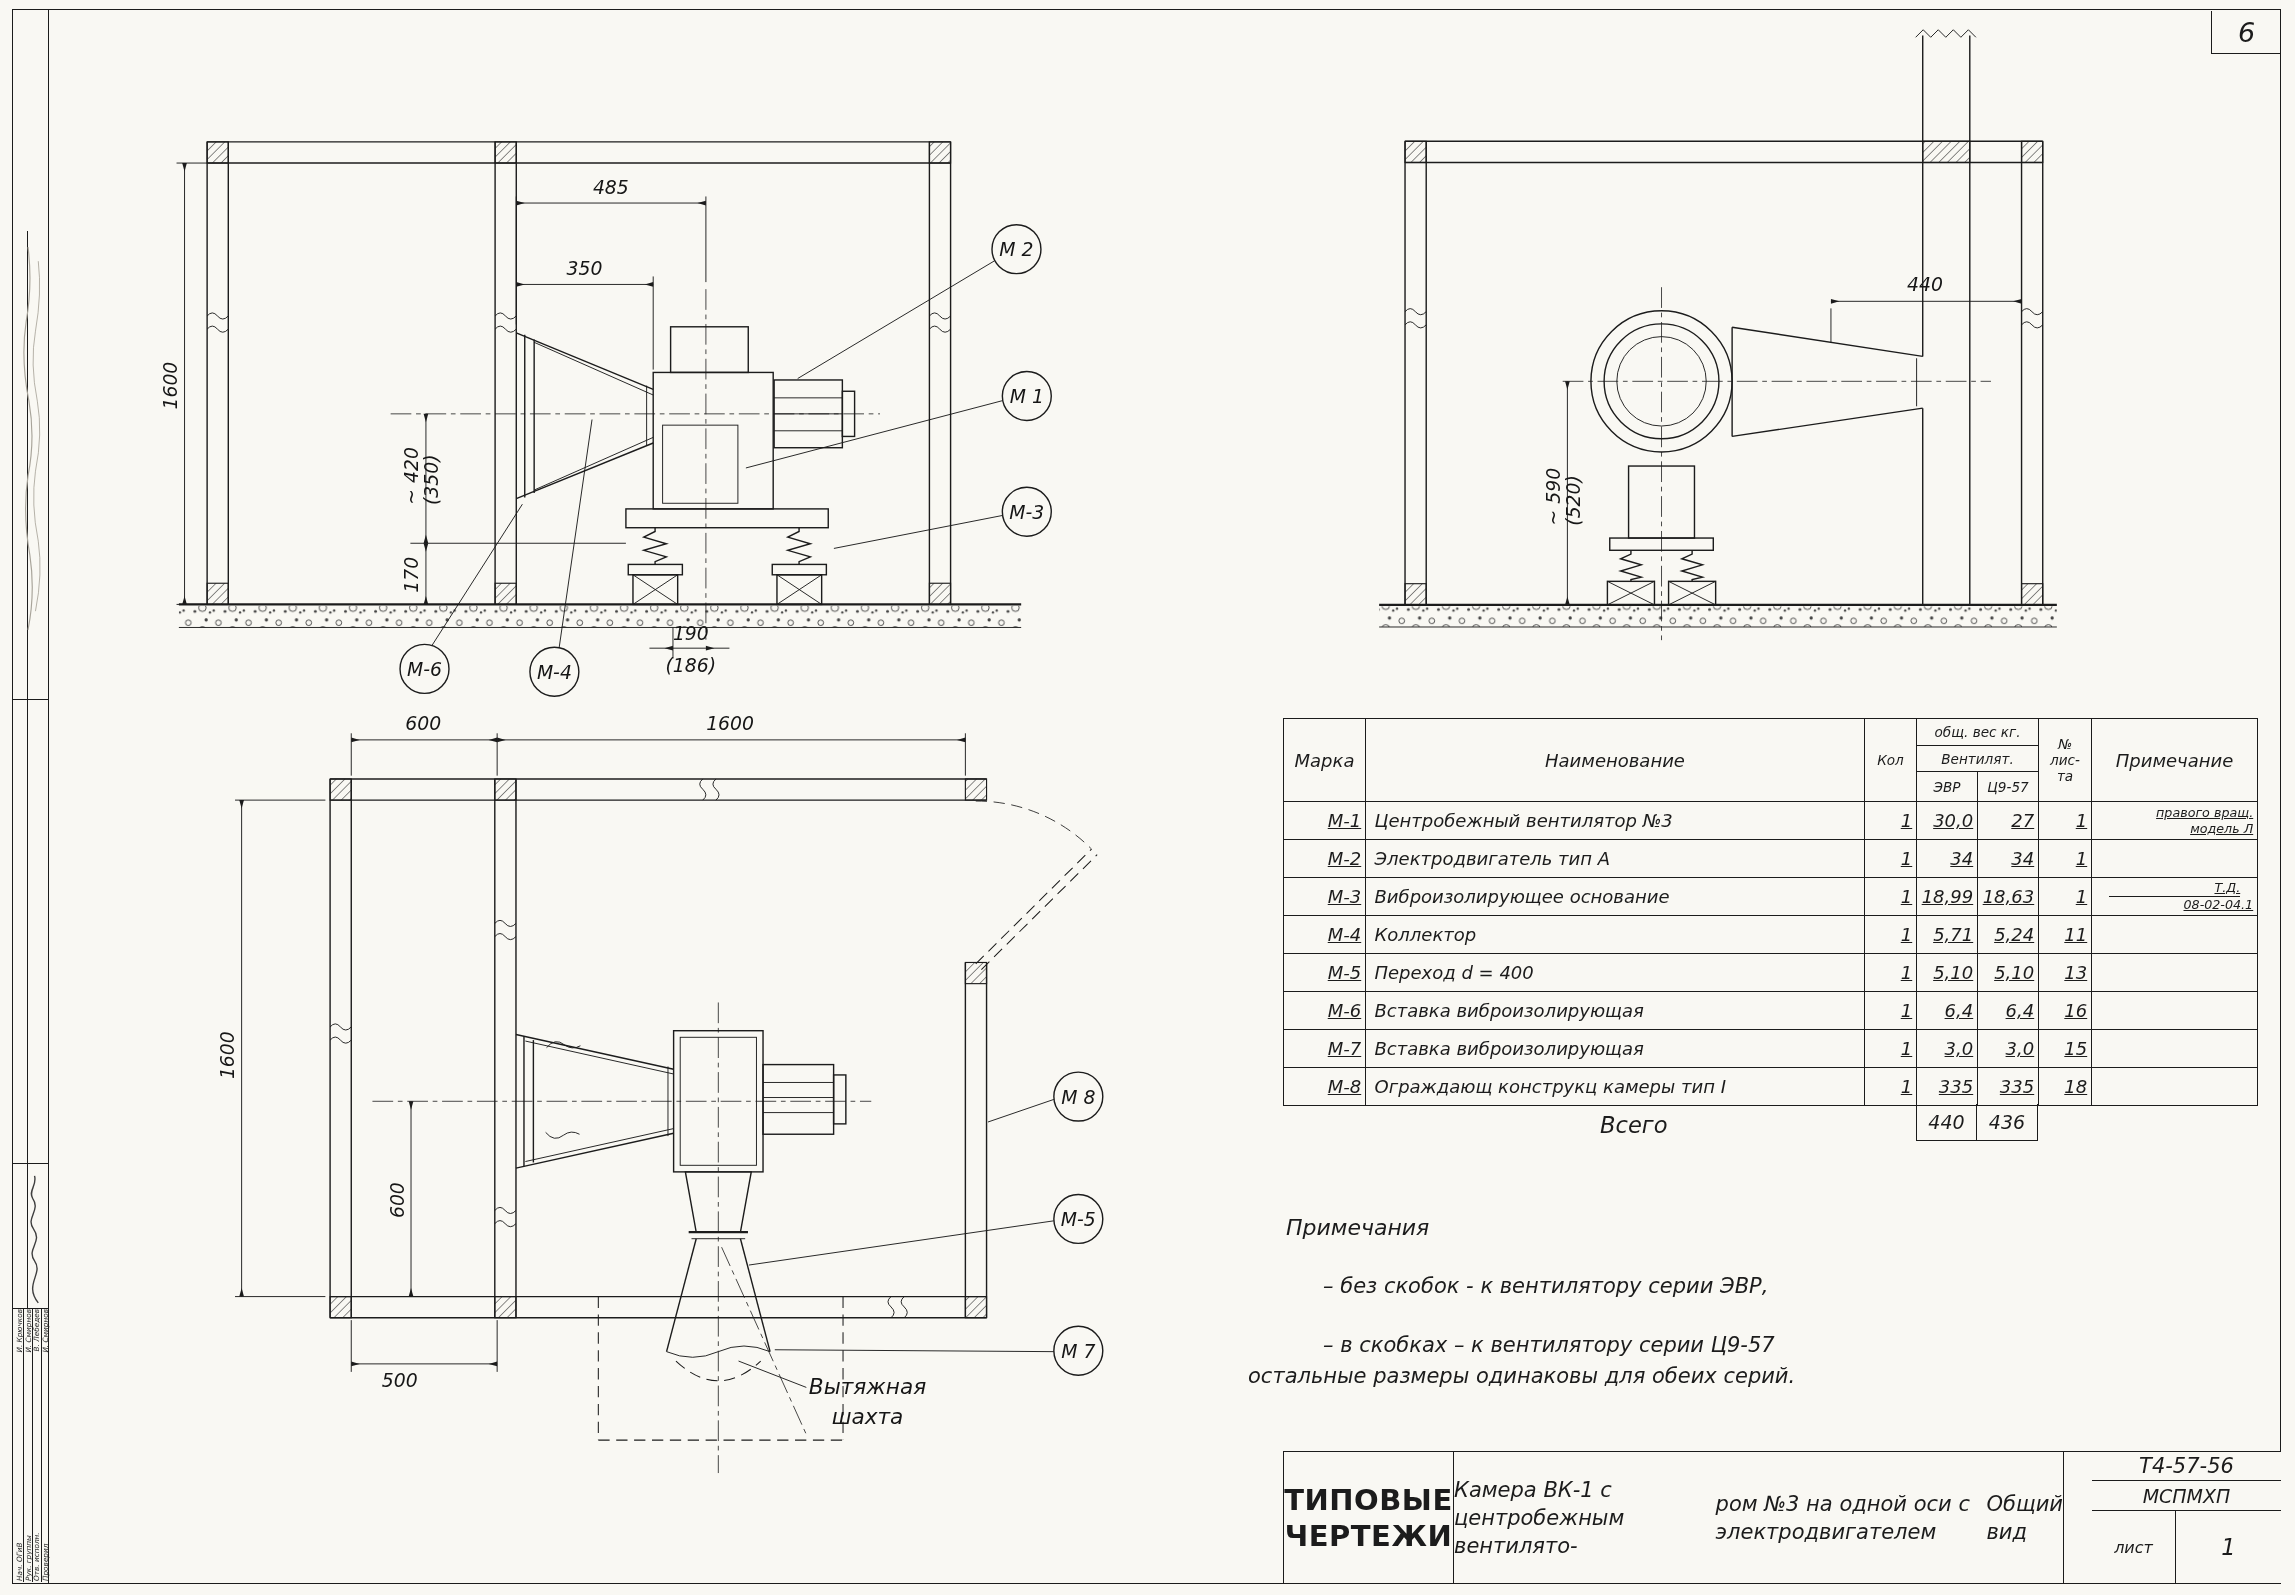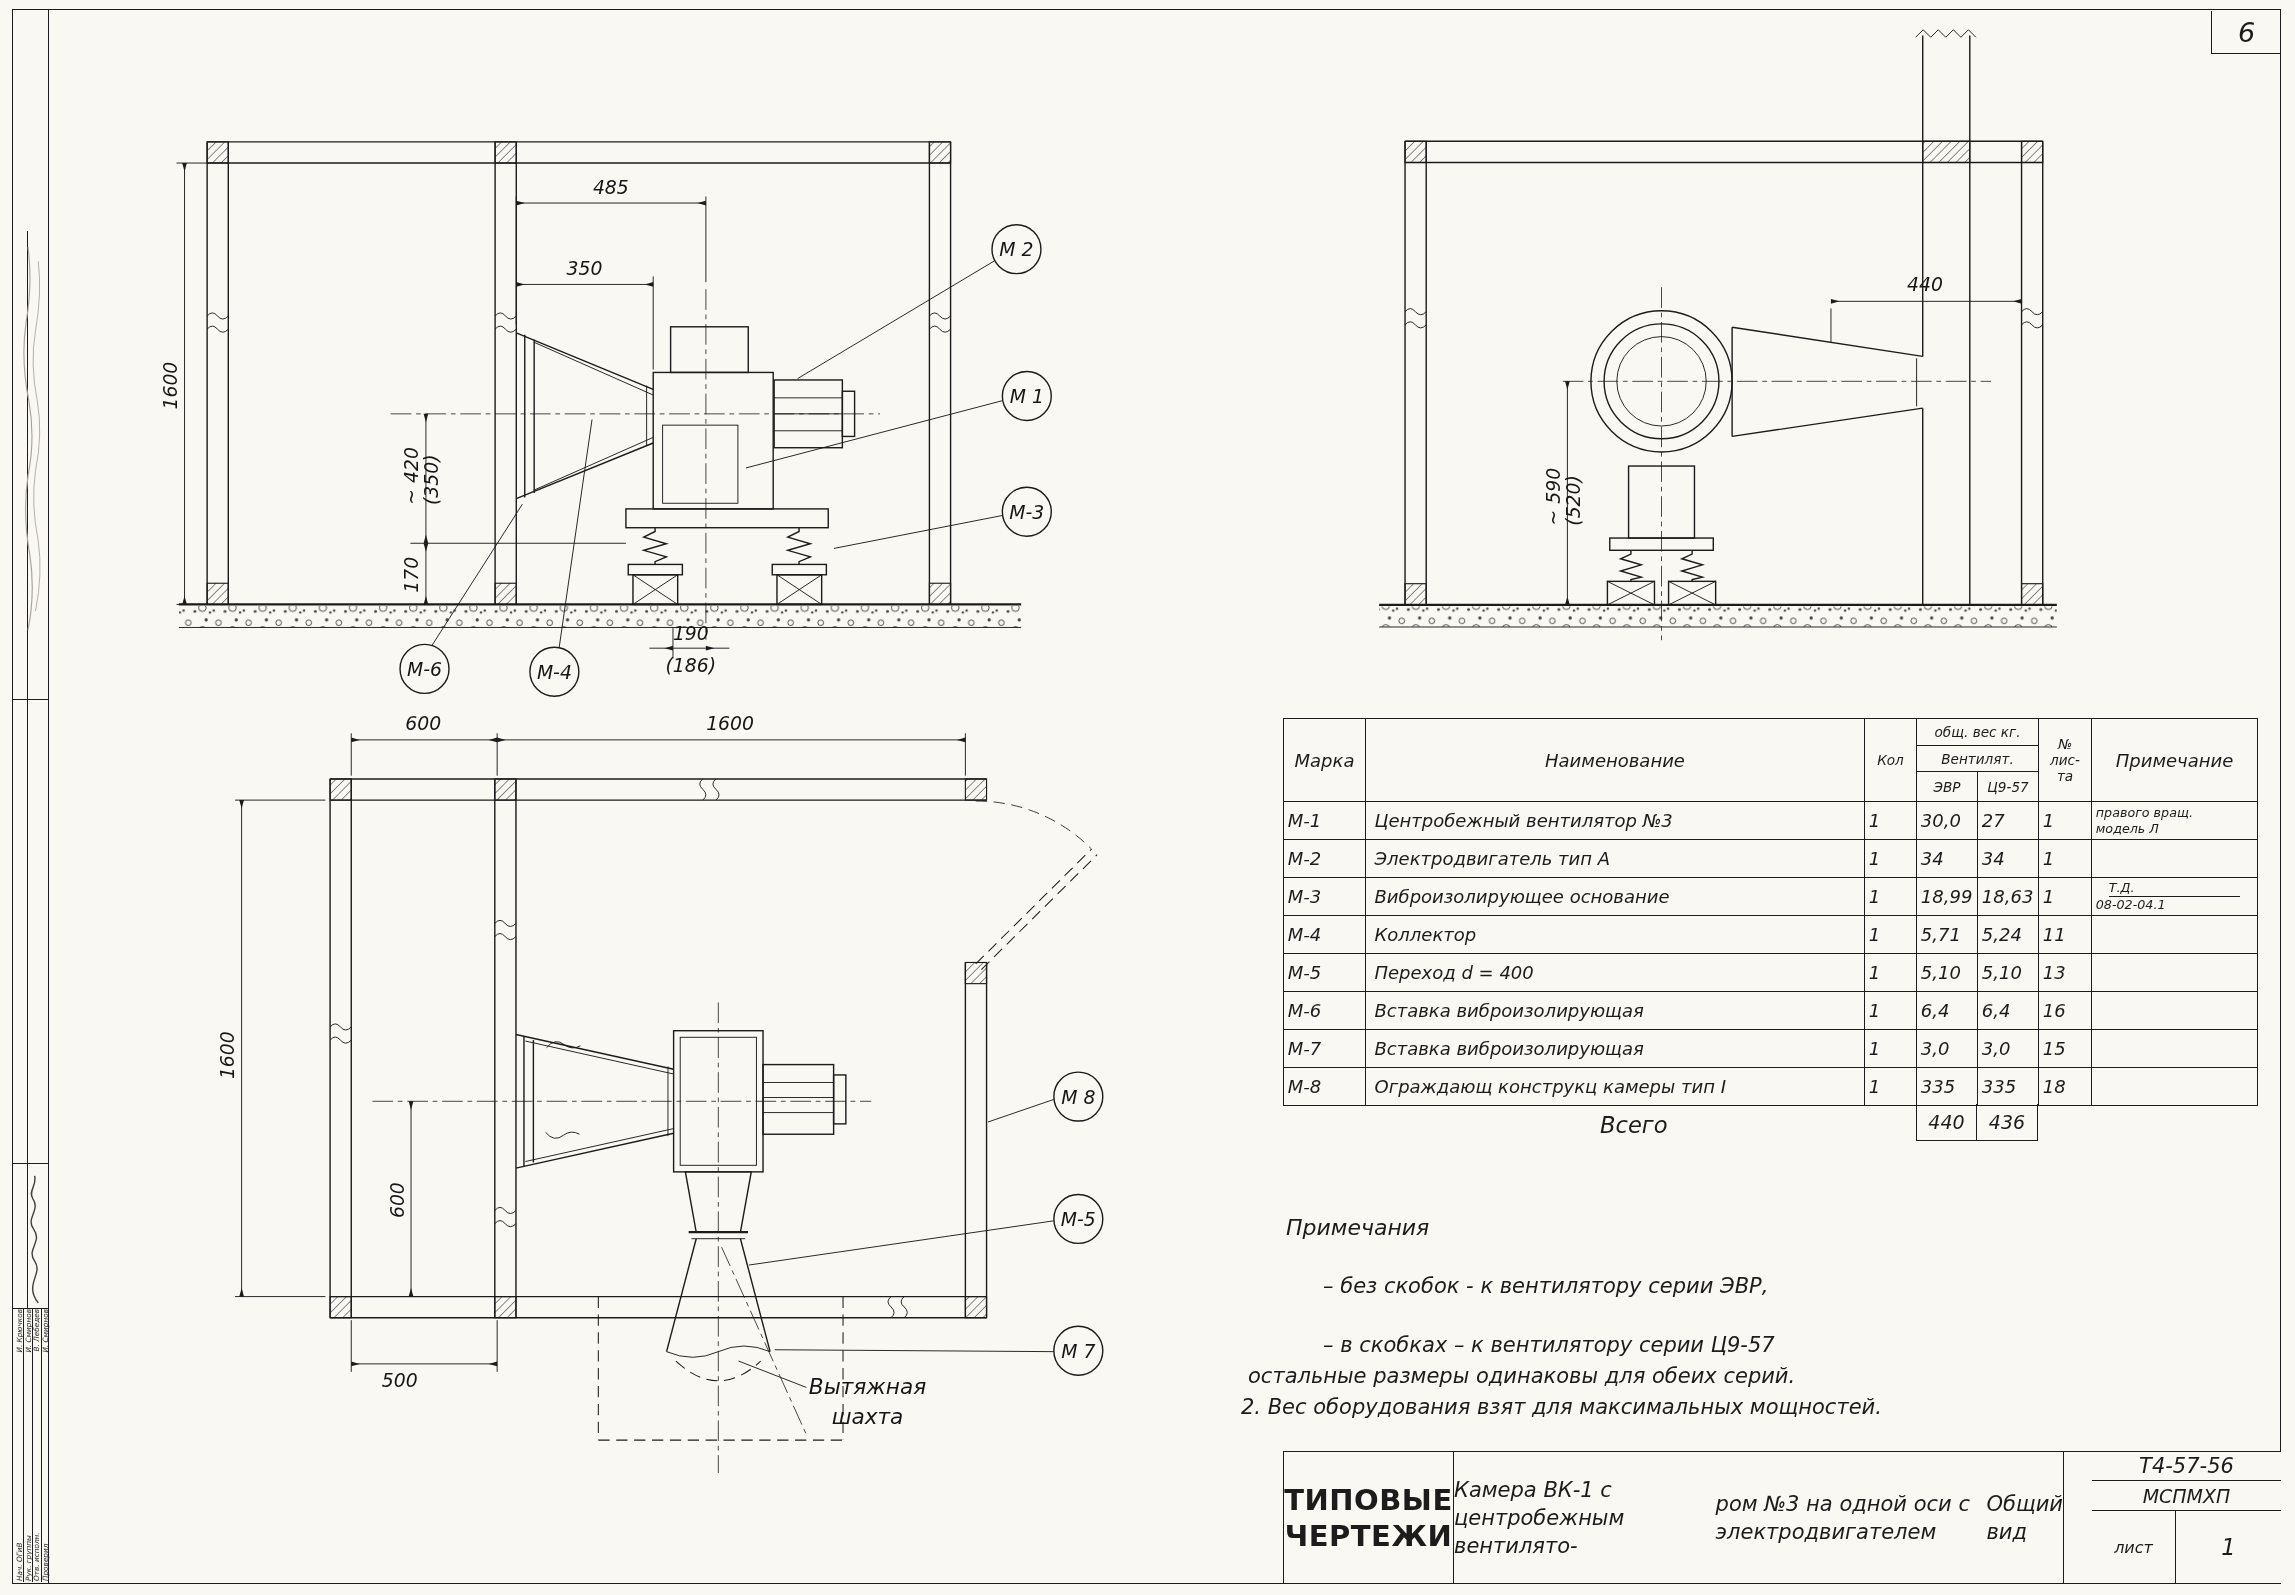--- a/index.html
+++ b/index.html
@@ -25,21 +25,21 @@
   .spec-title { position:absolute; left:1283px; top:682px; width:974px; text-align:center; font-style:italic; font-size:25.4px; word-spacing:26px; letter-spacing:0.9px; }
   .spec-wrap { position:absolute; left:1283px; top:718px; }
   table.spec { border-collapse:collapse; width:974px; table-layout:fixed; font-style:italic; }
   .spec th, .spec td { border:1.2px solid #1c1c1c; padding:0 3.8px; font-weight:normal; }
   .spec th { font-size:18px; text-align:center; }
   .spec .small { font-size:13.6px; padding:0 1.4px; }
   .spec thead tr:nth-child(1) th { height:27px; }
   .spec thead tr:nth-child(2) th { height:26px; }
   .spec thead tr:nth-child(3) th { height:30px; }
   .spec tbody td { height:38px; font-size:18px; }
-  .spec .c { text-align:left; }
+  .spec .c { text-align:right;text-decoration:underline; }
   .spec .name { text-align:left; padding-left:8.5px; }
   .spec .note-cell { font-size:12.7px; line-height:16px; }
   .spec .frac { border-bottom:0.9px solid #1c1c1c; margin:0 13px; }
   .spec-total-label { position:absolute; left:1600px; top:1112px; width:292px; text-align:left; font-style:italic; font-size:22.6px; }
   .spec-total-cells { position:absolute; left:1916px; top:1104px; display:flex; }
   .spec-total-cells .tc { width:61px; height:37px; border:1.2px solid #1c1c1c; border-top:none; display:flex; align-items:center; justify-content:center; font-style:italic; font-size:19px; }
   .spec-total-cells .tc + .tc { border-left:none; }
 
   .notes { position:absolute; left:1241px; top:1212px; width:941px; font-style:italic; font-size:21px; line-height:31px; }
   .notes-title { margin-left:45px; font-size:22px; margin-bottom:1.9px; }
@@ -512,21 +512,20 @@
   <div class="spec-total-cells">
     <div class="tc">440</div>
     <div class="tc">436</div>
   </div>
 
   <div class="notes">
     <div class="notes-title">Примечания</div>
     <div class="indent">– без скобок - к вентилятору серии ЭВР,</div>
     <div class="indent">– в скобках – к вентилятору серии Ц9-57</div>
     <div class="half-indent">остальные размеры одинаковы для обеих серий.</div>
-    <div>2. Вес оборудования взят для максимальных мощностей.</div>
   </div>
 
   <div class="tblock">
     <div class="tb-org">
       <div>ТИПОВЫЕ</div>
       <div>ЧЕРТЕЖИ</div>
     </div>
     <div class="tb-subject">
       <div>Камера ВК-1 с центробежным вентилято-</div>
       <div>ром №3 на одной оси с электродвигателем</div>

